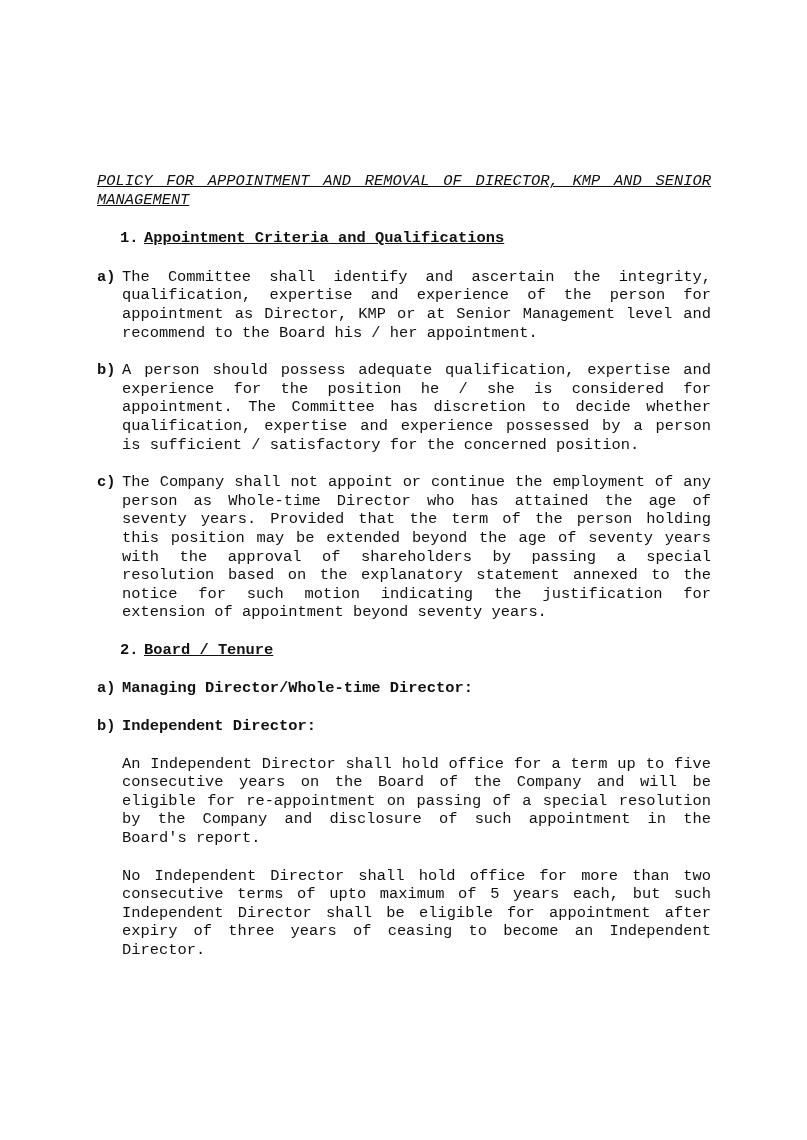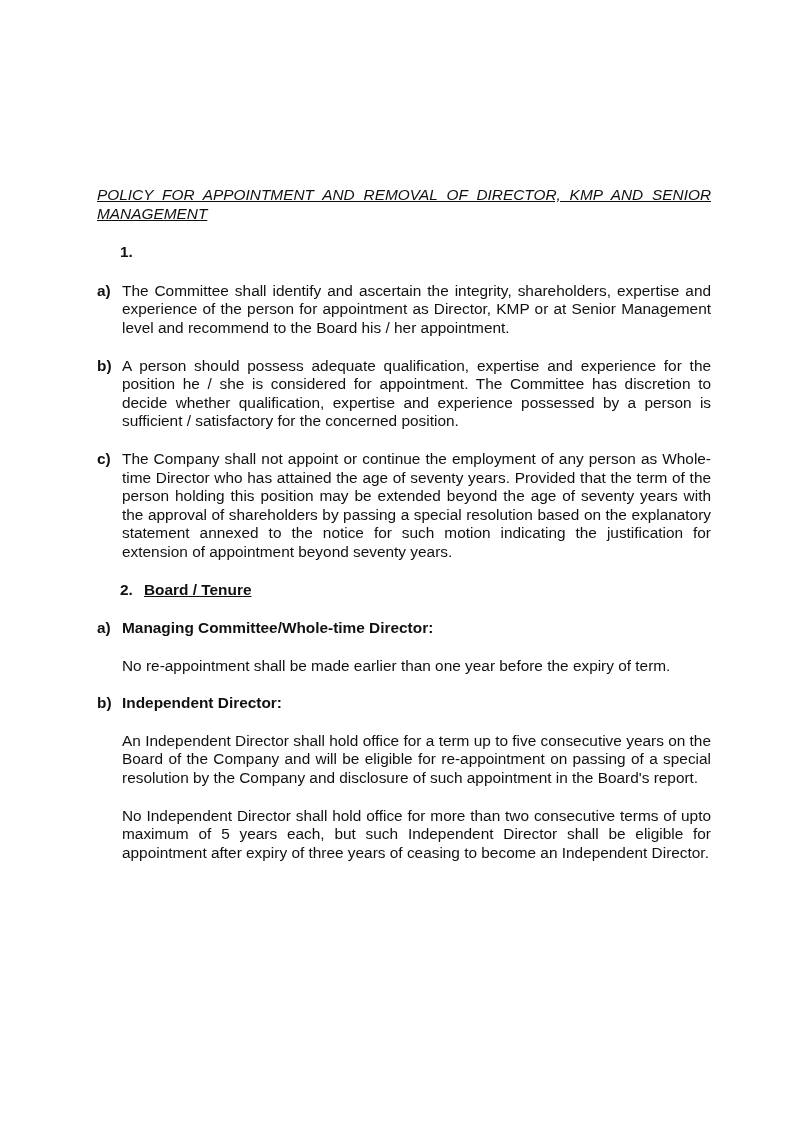--- a/index.html
+++ b/index.html
@@ -2,22 +2,22 @@
 <html><head>
   <meta charset="utf-8">
   <style>
     html, body { margin: 0; padding: 0; background: #ffffff; }
     body {
       width: 807px; height: 1140px; position: relative; overflow: hidden;
       font-family: "DejaVu Serif", "Liberation Serif", serif;
       color: #111111;
     }
     .page {
-      position: absolute; left: 97px; top: 186px; width: 614px;
-      font-family: Liberation Sans, sans-serif;
+      position: absolute; left: 97px; top: 172px; width: 614px;
+      font-family: Liberation Mono, monospace;
       font-size: 15.4px; line-height: 18.6px;
     }
     .title {
       font-style: italic; text-decoration: underline; text-transform: uppercase;
       text-align: justify; text-align-last: left; font-size: 15.4px; line-height: 18.6px;
       margin: 0 0 20px 0; font-weight: normal; word-spacing: 2px;
     }
     .section-head {
       display: flex; margin: 0 0 20px 0; font-weight: bold;
     }
@@ -35,26 +35,27 @@
   </style>
 </head>
 <body>
 
 <div class="page">
 
   <h1 class="title">POLICY FOR APPOINTMENT AND REMOVAL OF DIRECTOR, KMP AND SENIOR MANAGEMENT</h1>
 
   <div class="section-head">
     <span class="num">1.</span>
+    <span class="txt">Appointment Criteria and Qualifications</span>
   </div>
 
   <div class="item">
     <span class="lbl">a)</span>
     <div class="body">
-        <p>The Committee shall identify and ascertain the integrity, shareholders, expertise and experience of the person for appointment as Director, KMP or at Senior Management level and recommend to the Board his / her appointment.</p>
+        <p>The Committee shall identify and ascertain the integrity, qualification, expertise and experience of the person for appointment as Director, KMP or at Senior Management level and recommend to the Board his / her appointment.</p>
       </div>
   </div>
 
   <div class="item">
     <span class="lbl">b)</span>
     <div class="body">
         <p>A person should possess adequate qualification, expertise and experience for the position he / she is considered for appointment. The Committee has discretion to decide whether qualification, expertise and experience possessed by a person is sufficient / satisfactory for the concerned position.</p>
       </div>
   </div>
 
@@ -65,23 +66,22 @@
       </div>
   </div>
 
   <div class="section-head">
     <span class="num">2.</span>
     <span class="txt">Board / Tenure</span>
   </div>
 
   <div class="item">
     <span class="lbl">a)</span>
-    <div class="body"><span class="subhead">Managing Committee/Whole-time Director:</span></div>
+    <div class="body"><span class="subhead">Managing Director/Whole-time Director:</span></div>
   </div>
-  <p class="indent">No re-appointment shall be made earlier than one year before the expiry of term.</p>
 
   <div class="item">
     <span class="lbl">b)</span>
     <div class="body"><span class="subhead">Independent Director:</span></div>
   </div>
   <p class="indent">An Independent Director shall hold office for a term up to five consecutive years on the Board of the Company and will be eligible for re-appointment on passing of a special resolution by the Company and disclosure of such appointment in the Board's report.</p>
   <p class="indent tight">No Independent Director shall hold office for more than two consecutive terms of upto maximum of 5 years each, but such Independent Director shall be eligible for appointment after expiry of three years of ceasing to become an Independent Director.</p>
 
 </div>
 

